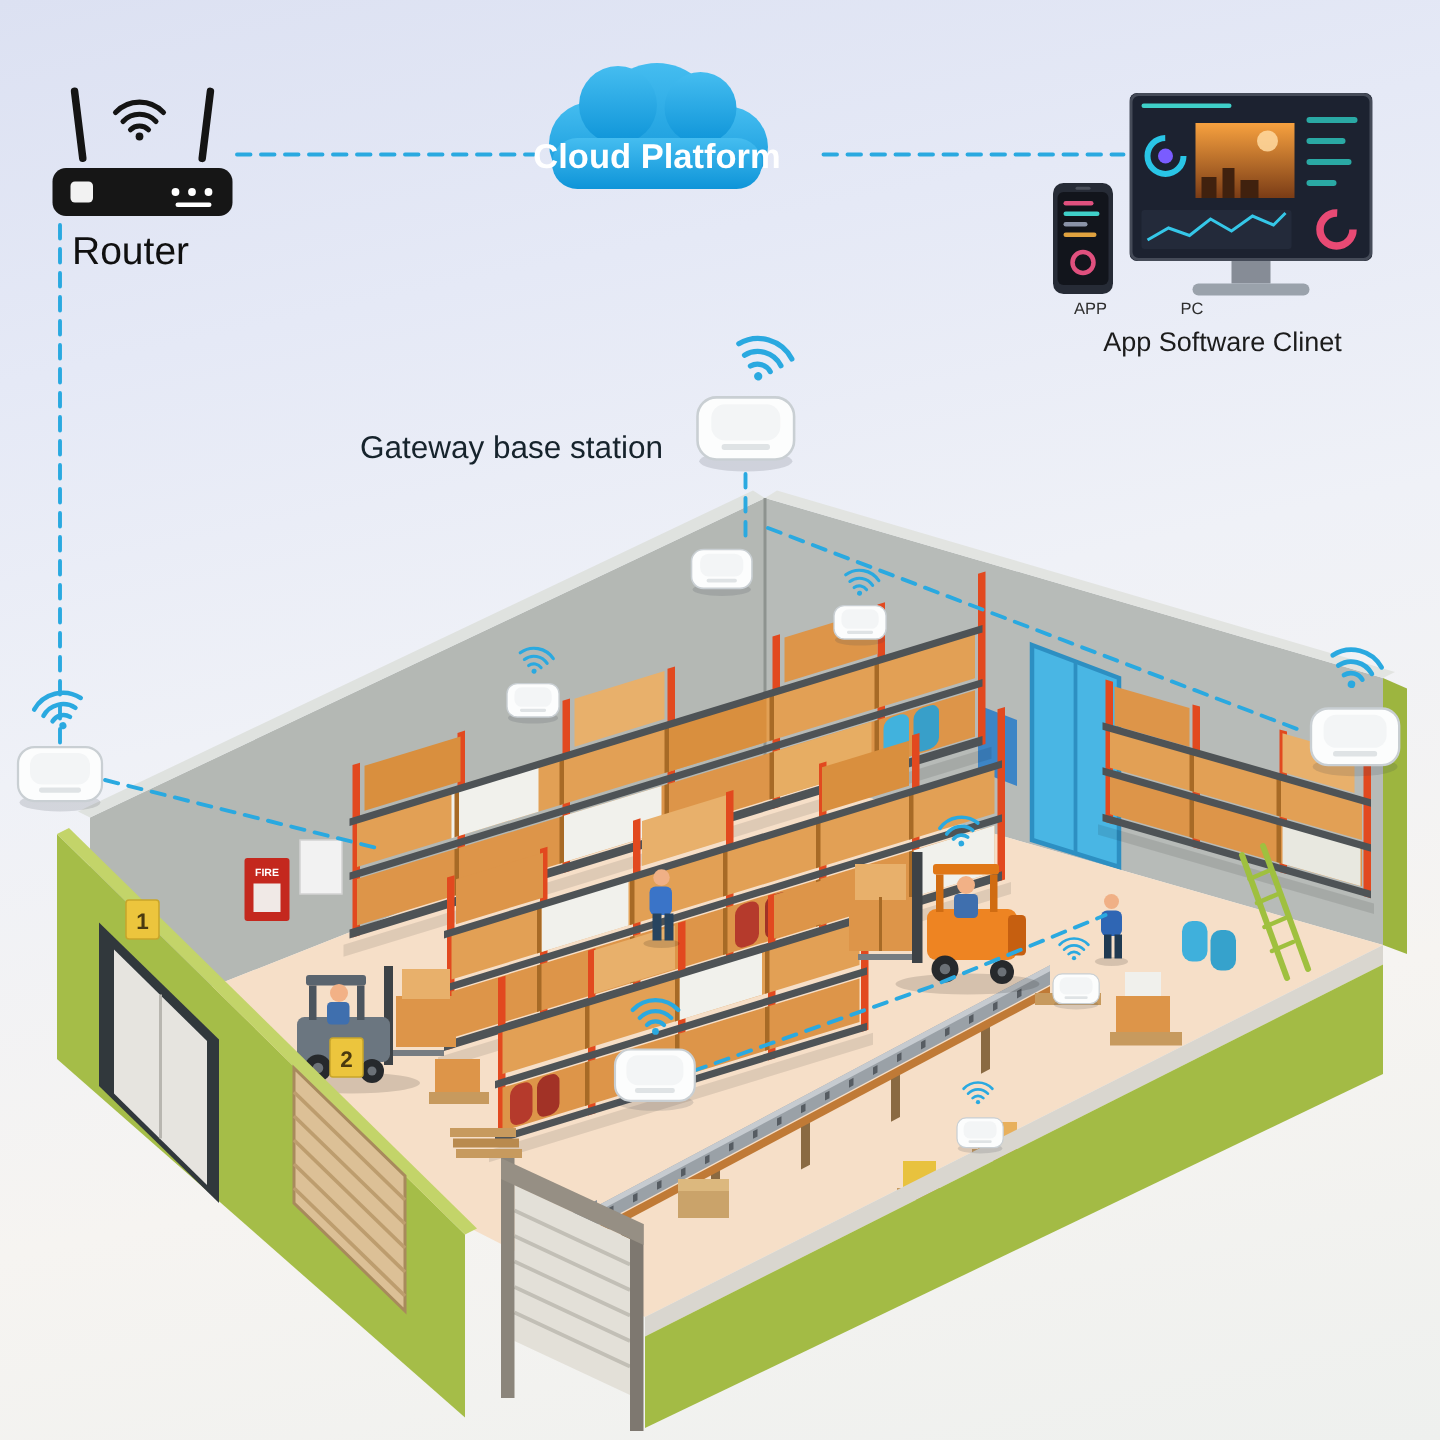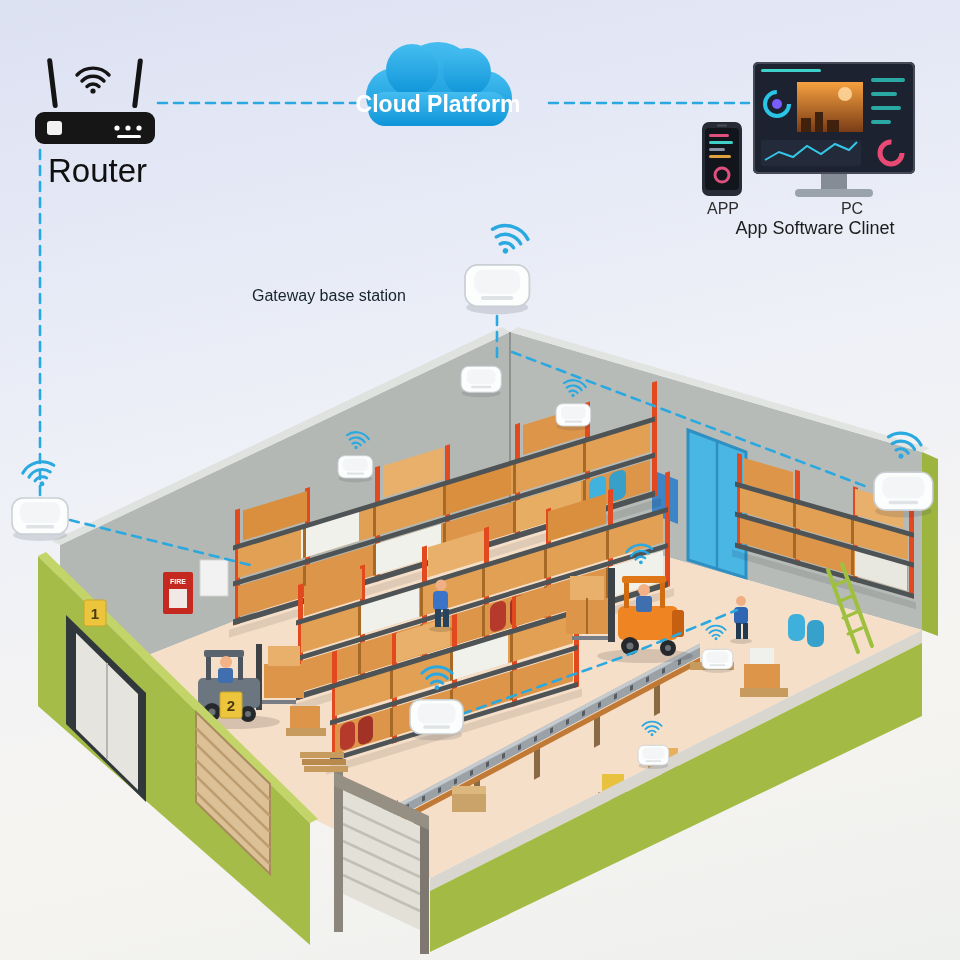--- a/index.html
+++ b/index.html
@@ -1,24 +1,24 @@
 <!DOCTYPE html>
 <html><head>
 <meta charset="utf-8">
 <style>
   html,body{margin:0;padding:0;}
   body{width:960px;height:960px;font-family:"Liberation Sans","DejaVu Sans",sans-serif;}
   .canvas{position:relative;width:960px;height:960px;overflow:hidden;
     background:linear-gradient(168deg,#dce1f2 0%,#e5e9f6 22%,#eff1f7 45%,#f6f4f1 72%,#eef0ee 100%);}
   .abs{position:absolute;}
   svg{display:block;}
-  .router-label{font-size:33px;color:#101010;}
-  .small-label{font-size:16px;color:#2e2e2e;text-align:center;}
+  .router-label{font-size:26px;color:#101010;}
+  .small-label{font-size:11px;color:#2e2e2e;text-align:left;margin-left:16px;}
   .caption{font-size:18px;font-weight:normal;color:#1c1c1c;text-align:center;}
-  .gateway-label{font-size:16px;color:#16232c;margin-left:12px;}
+  .gateway-label{font-size:21px;color:#16232c;}
   .monitor-stand{width:26px;height:15px;background:#868c96;margin:0 auto;}
   .monitor-base{width:78px;height:8px;border-radius:4px;background:#9aa2ab;margin:0 auto;}
 </style>
 </head>
 <body>
 
 <div class="canvas">
 
   <svg class="abs" style="left:0;top:0" width="960" height="960" viewBox="0 0 960 960">
     <defs>

